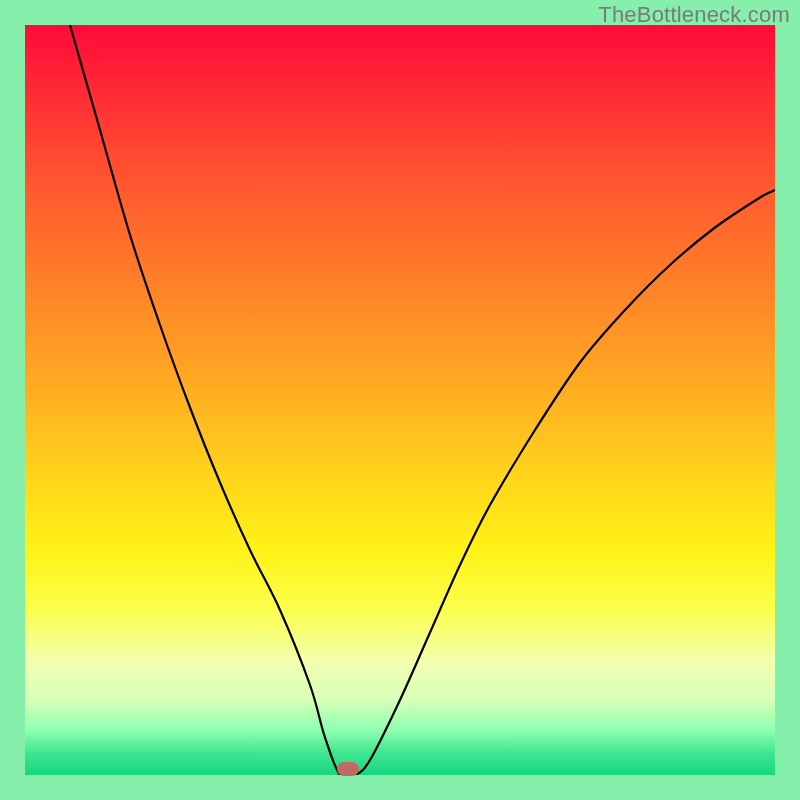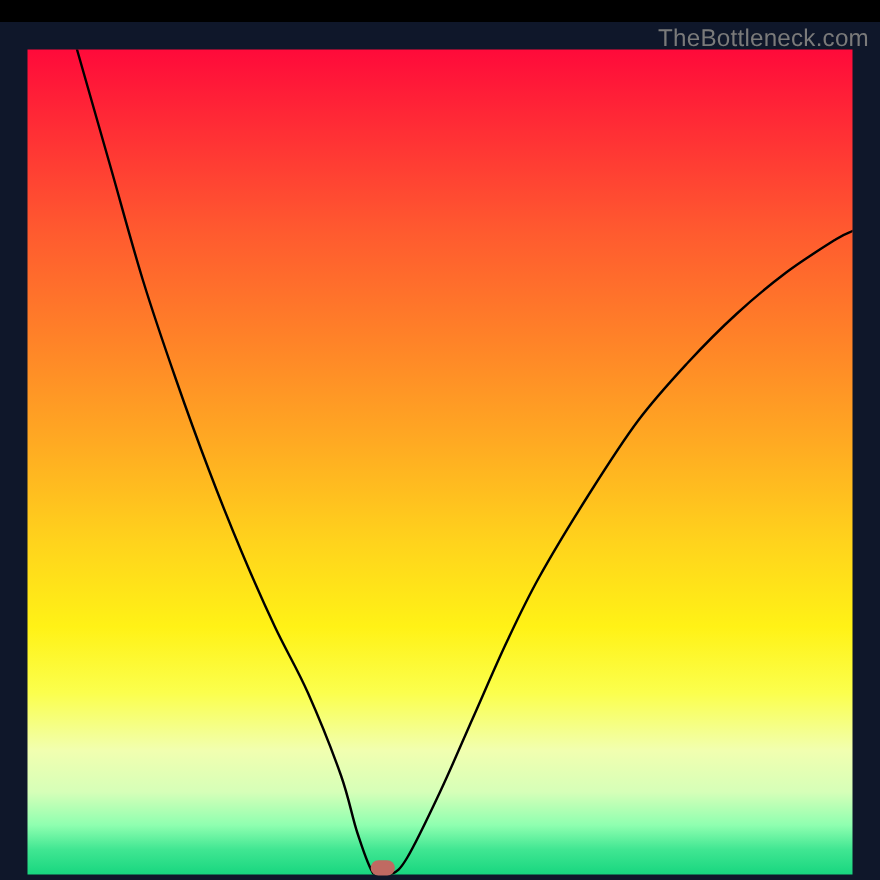--- a/index.html
+++ b/index.html
@@ -7,22 +7,21 @@
     padding: 0;
     width: 800px;
     height: 800px;
     background: #000;
     overflow: hidden;
     font-family: Arial, Helvetica, sans-serif;
   }
   .frame {
     position: absolute;
     inset: 0;
-    background: #0f172a;
-    margin-top: 20px;
+    background: #86efac;
   }
   .plot-area {
     position: absolute;
     left: 25px;
     top: 25px;
     width: 750px;
     height: 750px;
     background: linear-gradient(
       to bottom,
       #ff0a3a 0%,

